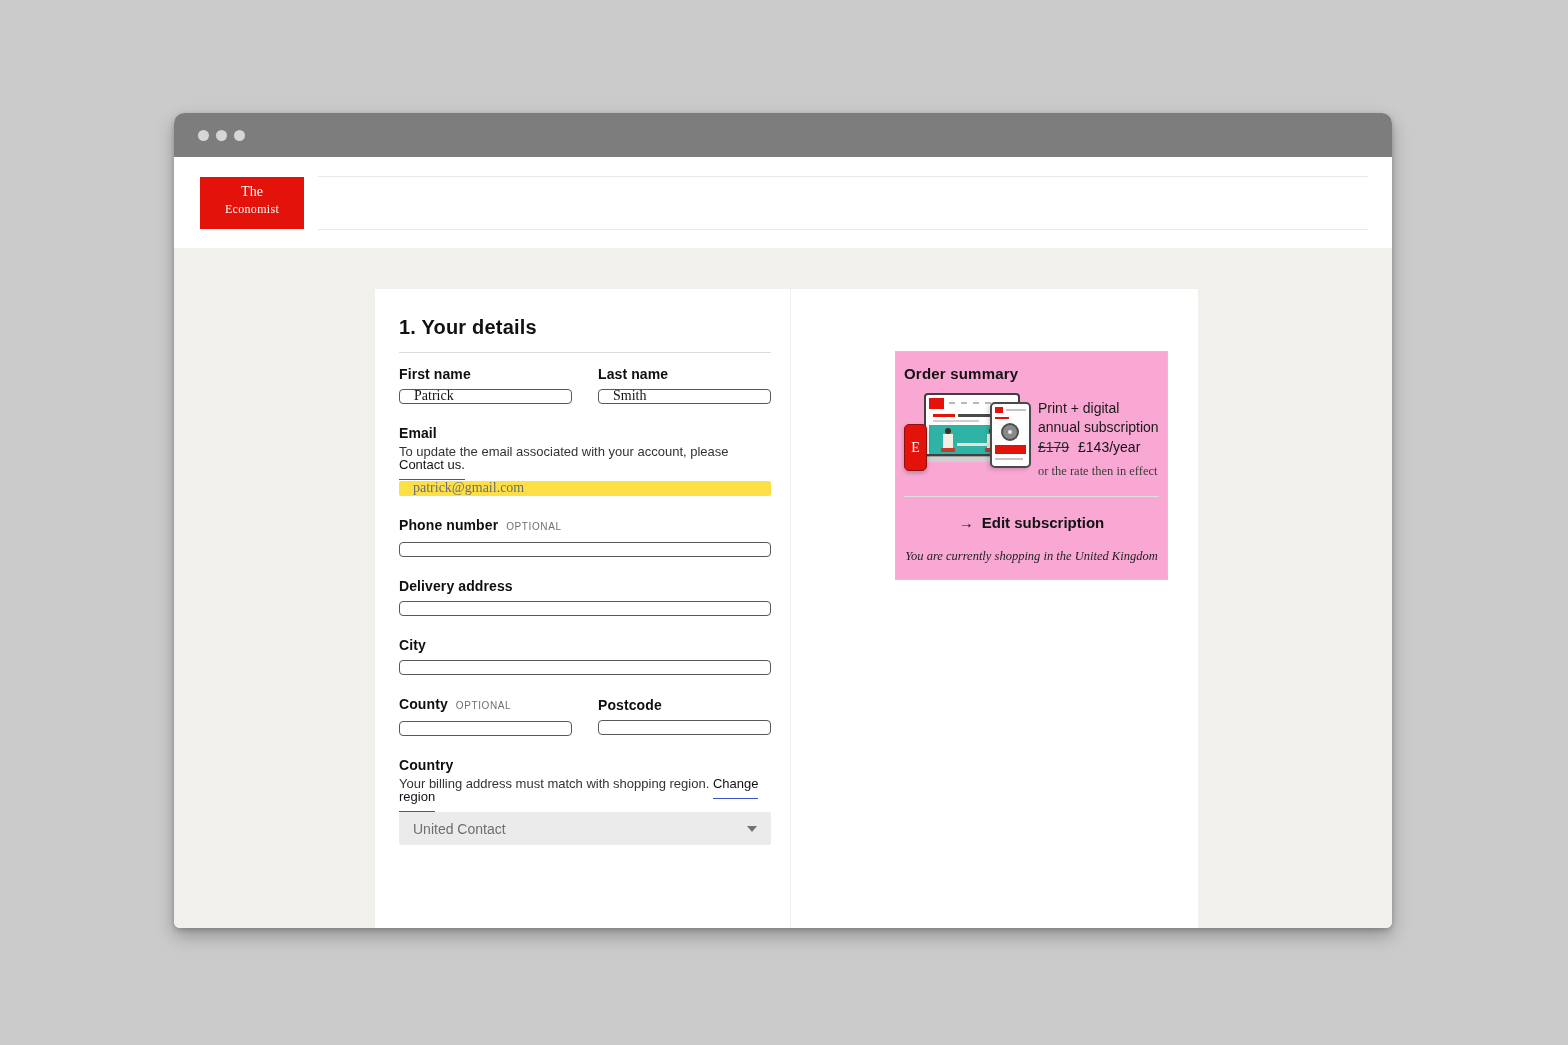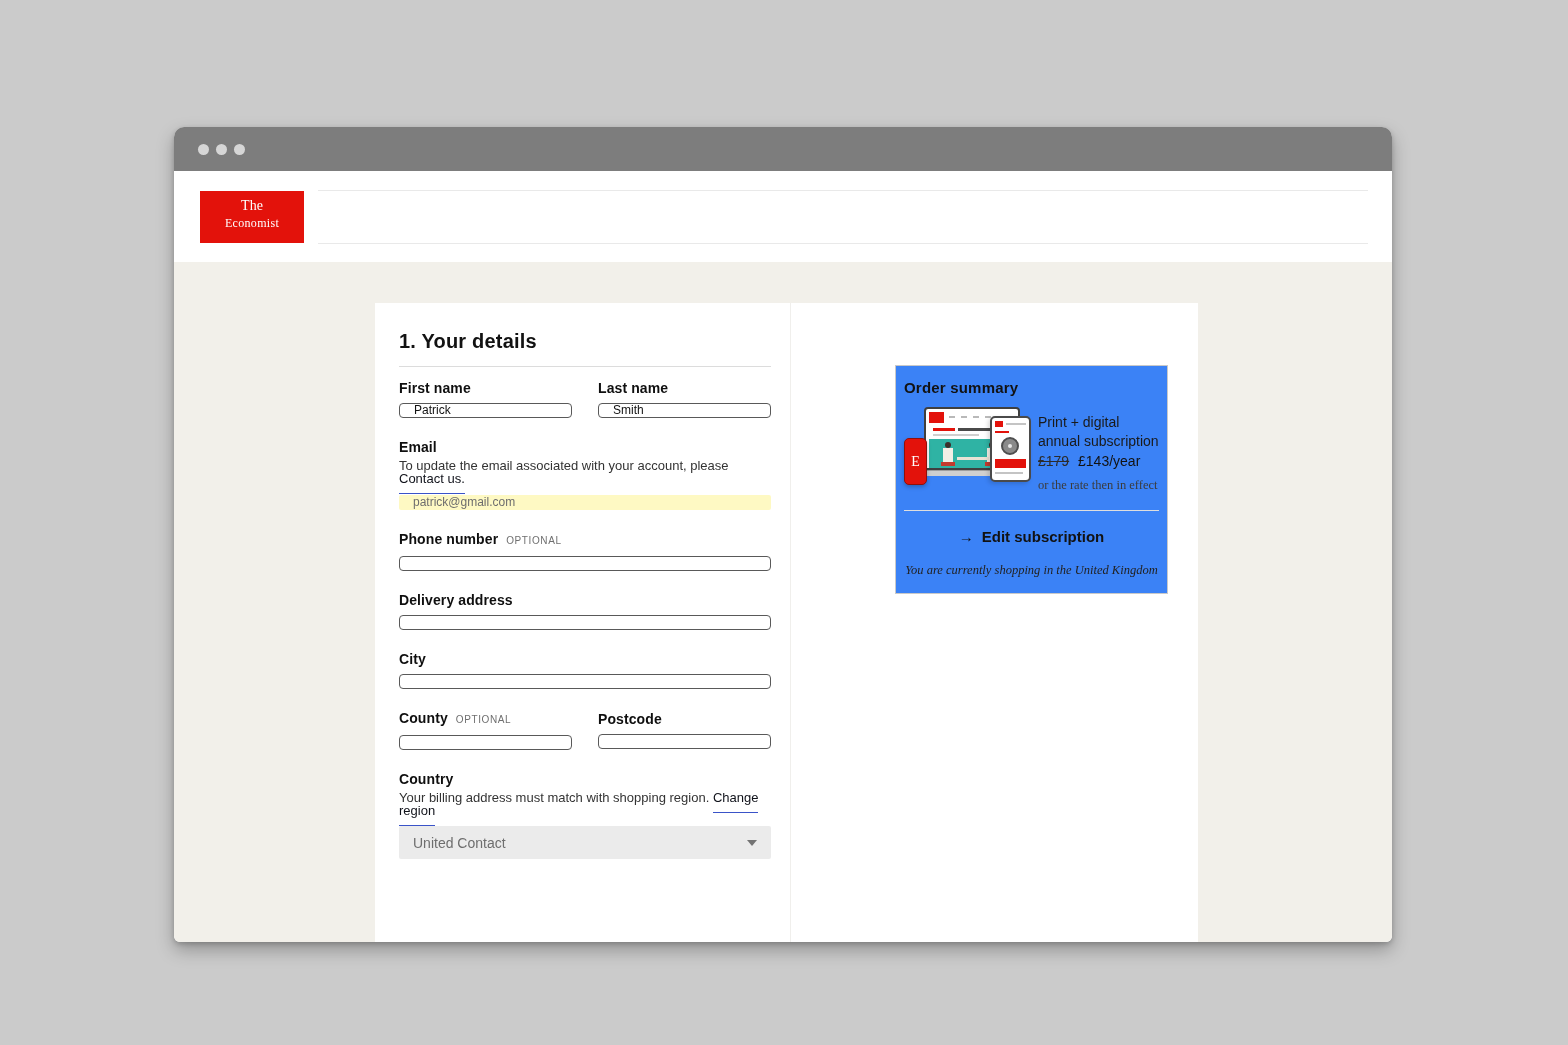--- a/index.html
+++ b/index.html
@@ -6,21 +6,21 @@
   html, body { width: 1568px; height: 1045px; }
   body {
     background: #cbcbcb;
     font-family: "Liberation Sans", sans-serif;
     position: relative;
     overflow: hidden;
   }
 
   
   .window {
-    position: absolute; left: 174px; top: 127px;
+    position: absolute; left: 174px; top: 113px;
     width: 1218px; height: 815px;
     border-radius: 10px 10px 6px 6px;
     overflow: hidden;
     box-shadow: 0 8px 18px rgba(0,0,0,0.28), 0 2px 5px rgba(0,0,0,0.18);
     background: #fff;
   }
   .titlebar {
     height: 44px; background: #7d7d7d;
     display: flex; align-items: center; padding-left: 24px; gap: 7px;
   }
@@ -69,42 +69,42 @@
   .optional { font-size: 10px; font-weight: normal; color: #6f6f6f; letter-spacing: 0.6px; }
   .helper { font-size: 13px; color: #333333; line-height: 13px; margin: 3px 0 7px; }
   .helper .lnk, .lnk {
     color: #10121a; text-decoration: none;
     border-bottom: 1.5px solid #3a53c8; padding-bottom: 7px; cursor: pointer;
   }
 
   .txt-input {
     width: 100%; height: 15px;
     border: 1.5px solid #595959; border-radius: 4px;
-    padding: 0 14px; font-size: 12px; color: #121212;
-    font-family: Liberation Sans, sans-serif; background: #fff; outline: none;
+    padding: 0 14px; font-size: 14px; color: #121212;
+    font-family: Liberation Serif, serif; background: #fff; outline: none;
   }
   .txt-input:disabled, .txt-input.disabled {
-    background: #fef9c3; border: none; color: #6e6e6e; border-radius: 2px;
+    background: #fde047; border: none; color: #6e6e6e; border-radius: 2px;
   }
   .select-disabled {
     width: 100%; height: 33px; background: #ebebeb; border-radius: 2px;
     display: flex; align-items: center; padding: 0 14px;
     font-size: 14px; color: #6e6e6e; position: relative; margin-top: 9px;
   }
   .caret {
     position: absolute; right: 14px; top: 14px;
     width: 0; height: 0;
     border-left: 5px solid transparent; border-right: 5px solid transparent;
     border-top: 6px solid #737373;
   }
 
   
   .summary {
     position: absolute; left: 520px; top: 62px; width: 273px;
-    background: #3b82f6; border: 1px solid #c9c9c9;
+    background: #f9a8d4; border: 1px solid #c9c9c9;
     padding: 13px 8px 15px;
   }
   .summary-title { font-size: 15px; font-weight: bold; color: #121212; letter-spacing: 0.2px; }
   .product { display: flex; gap: 6px; margin-top: 11px; }
   .prod-text { flex: 1; font-size: 14px; line-height: 19px; color: #1a1a1a; padding-top: 6px; }
   .price-line { margin-top: 1px; font-size: 14px; color: #121212; }
   .old-price { text-decoration: line-through; color: #2b2b2b; margin-right: 5px; }
   .rate-note { font-family: "Liberation Serif", serif; font-size: 12.5px; color: #3b3b3b; margin-top: 5px; }
   .sum-rule { height: 1px; background: #dedede; margin-top: 15px; }
   .edit-row { text-align: center; margin-top: 17px; font-size: 15px; font-weight: bold; color: #121212; cursor: pointer; }

